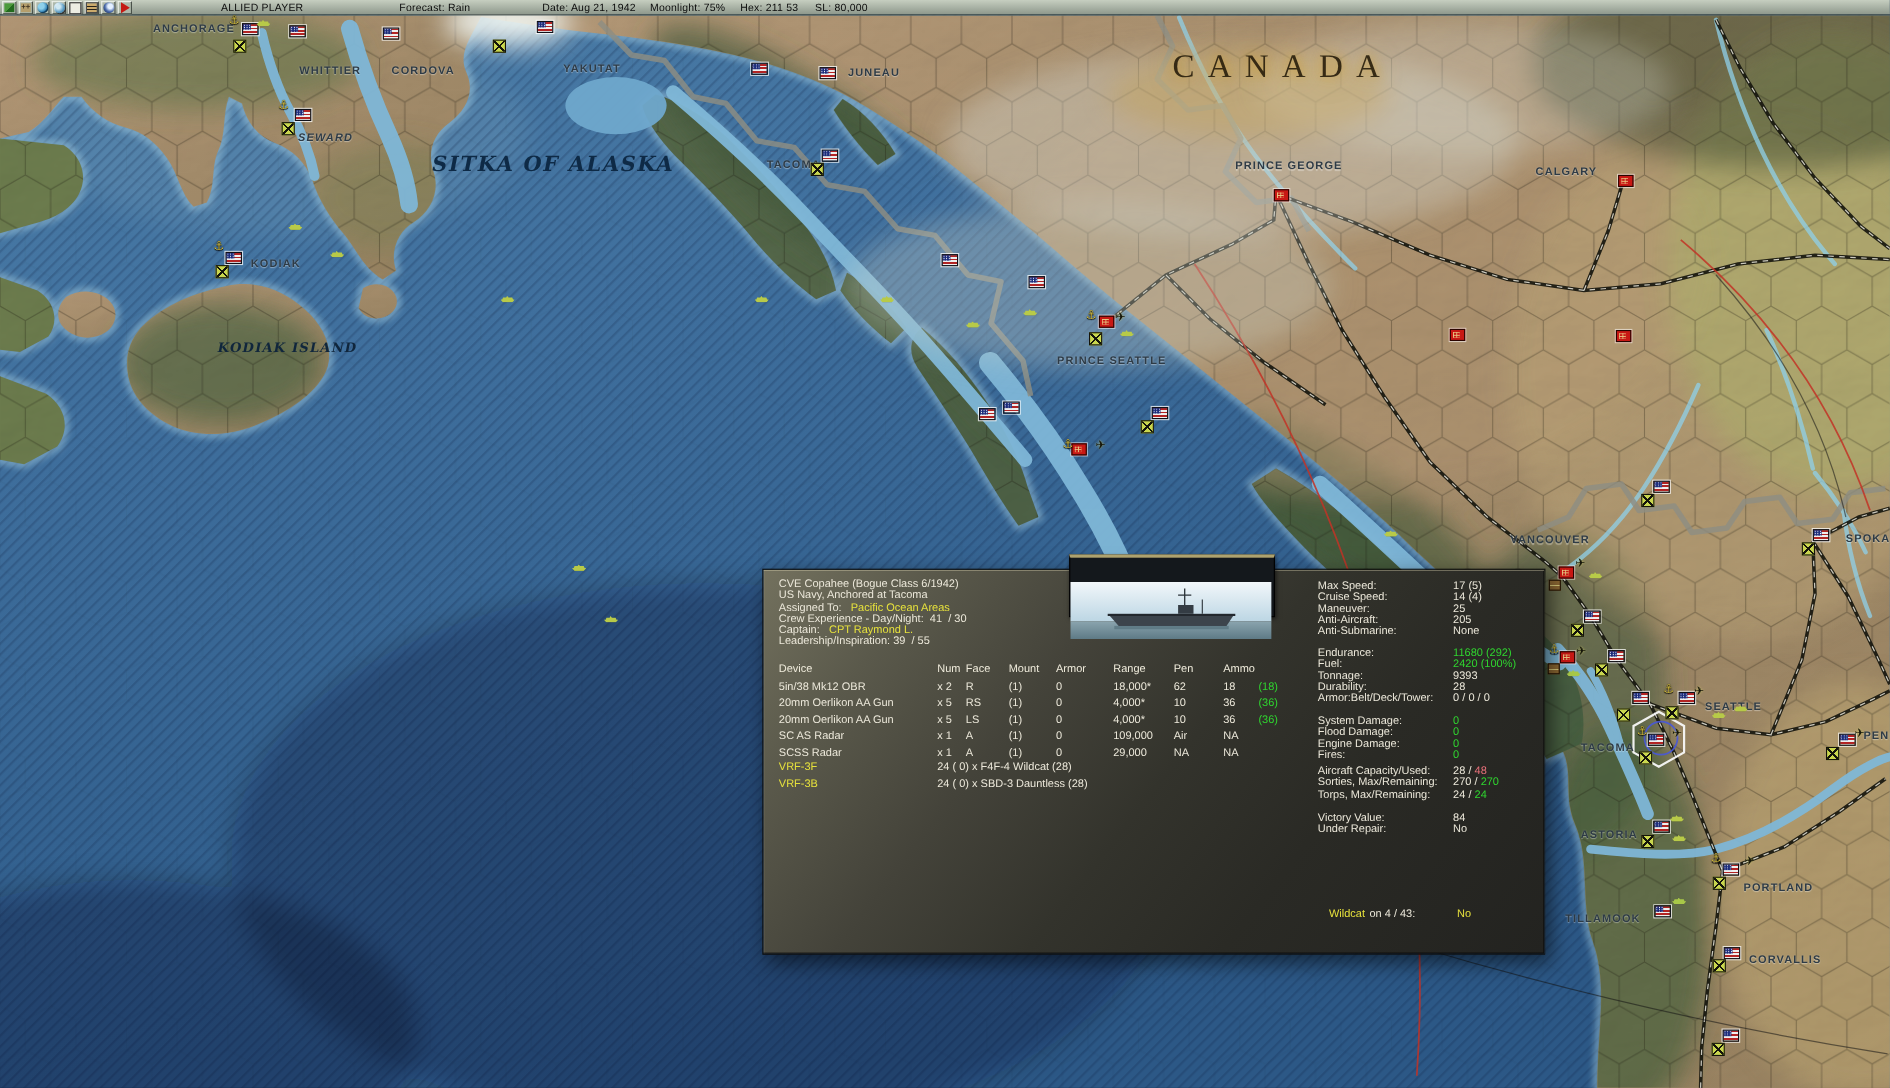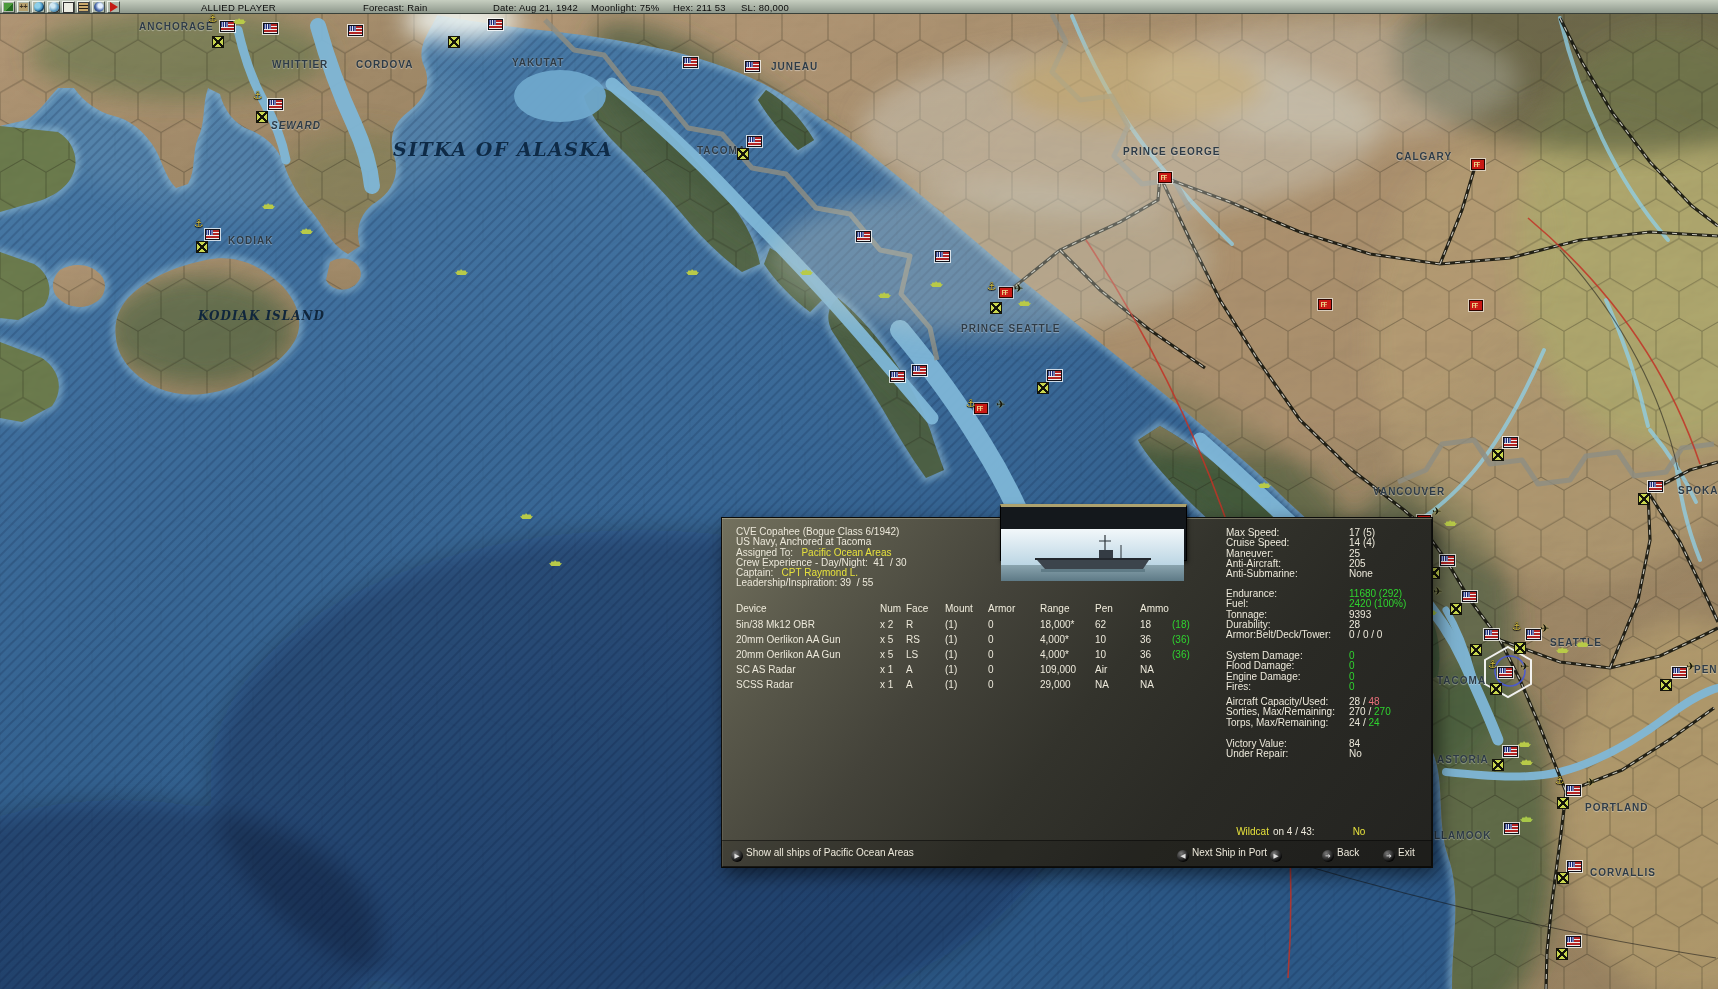--- a/index.html
+++ b/index.html
@@ -58,21 +58,21 @@
   .mk-box{width:11px;height:10px;background:#8a6632;border:1px solid #231303;
     background-image:linear-gradient(0deg,transparent 3px,#d8c87a 3px,#d8c87a 4px,transparent 4px);}
   #selhex{position:absolute;z-index:8;}
 
   
   .dialog{position:absolute;left:693px;top:517px;width:710px;height:349px;z-index:30;
     background:linear-gradient(128deg,#73715e 0%,#5a594b 16%,#44433a 34%,#33332c 52%,#2a2a25 70%,#232320 100%);
     border:1px solid #0c0c0a;
     box-shadow:inset 0 1px 0 rgba(235,225,190,.35),inset 1px 0 0 rgba(235,225,190,.12),
                inset -1px -1px 0 rgba(0,0,0,.6),5px 7px 18px rgba(0,0,0,.55);
-    color:#ece8da;font-size:10px;margin-left:28px;}
+    color:#ece8da;font-size:10px;}
   .dialog *{white-space:pre;}
   .c-w{color:#ece8da;} .c-y{color:#e6e13c;} .c-g{color:#2fd42f;} .c-r{color:#e8707a;}
 
   .hdr{position:absolute;left:14px;top:9px;line-height:10.3px;font-size:10px;}
   .shippanel{position:absolute;left:278px;top:-14px;width:187px;height:57px;background:#14181c;
     border:1px solid #000;border-top:3px solid #aea26e;box-shadow:1px 2px 4px rgba(0,0,0,.6);box-sizing:border-box;}
   .shippanel svg{display:block;}
 
   .devgrid{position:absolute;left:14px;top:84px;display:grid;
     grid-template-columns:144px 26px 39px 43px 52px 55px 45px 32px 60px;
@@ -342,20 +342,21 @@
     <div class="mk mk-ship" style="left: 1556px; top: 647px; pointer-events: auto;"></div>
     <div class="mk mk-ship" style="left: 1576px; top: 641px; pointer-events: auto;"></div>
     <div class="mk mk-ship" style="left: 1518px; top: 741px; pointer-events: auto;"></div>
     <div class="mk mk-ship" style="left: 1520px; top: 759px; pointer-events: auto;"></div>
     <div class="mk mk-eship" style="left: 1424px; top: 609px; pointer-events: auto;"></div>
     <div class="mk mk-eship" style="left: 1520px; top: 816px; pointer-events: auto;"></div>
     <div class="mk mk-box" style="left: 1408px; top: 527px; pointer-events: auto;"></div>
     <div class="mk mk-box" style="left: 1407px; top: 603px; pointer-events: auto;"></div>
   </div>
 <div class="maplayer" style="z-index:9">
+    <div class="rlabel k-country" style="left: 1066px; top: 44px;">CANADA</div>
     <div class="rlabel k-sea" style="left: 393px; top: 138px;">SITKA OF ALASKA</div>
     <div class="rlabel k-sea-small" style="left: 198px; top: 309px;">KODIAK ISLAND</div>
     <div class="clabel" style="left: 139px; top: 21px;">ANCHORAGE</div>
     <div class="clabel" style="left: 272px; top: 59px;">WHITTIER</div>
     <div class="clabel" style="left: 356px; top: 59px;">CORDOVA</div>
     <div class="clabel" style="left: 271px; top: 120px; font-style: italic;">SEWARD</div>
     <div class="clabel" style="left: 228px; top: 235px;">KODIAK</div>
     <div class="clabel" style="left: 512px; top: 57px;">YAKUTAT</div>
     <div class="clabel" style="left: 771px; top: 61px;">JUNEAU</div>
     <div class="clabel" style="left: 697px; top: 145px;">TACOMA</div>
@@ -430,25 +431,20 @@
       <path d="M36 31 L148 31 L142 40 L44 40 Z" fill="#3c444c"></path>
       <rect x="98" y="21" width="14" height="8" fill="#343c44"></rect>
       <line x1="104" y1="6" x2="104" y2="21" stroke="#2a3238" stroke-width="1.2"></line>
       <line x1="98" y1="12" x2="110" y2="12" stroke="#2a3238" stroke-width="1"></line>
       <line x1="120" y1="16" x2="120" y2="29" stroke="#2a3238" stroke-width="1"></line>
       <rect x="40" y="40" width="104" height="3" fill="#4e6a76" opacity=".6"></rect>
     </svg>
   </div>
 
   <div class="devgrid"><span class="hd">Device</span><span class="hd">Num</span><span class="hd">Face</span><span class="hd">Mount</span><span class="hd">Armor</span><span class="hd">Range</span><span class="hd">Pen</span><span class="hd" style="grid-column: 8 / span 2;">Ammo</span><span class="c-w">5in/38 Mk12 OBR</span><span class="c-w">x 2</span><span class="c-w">R</span><span class="c-w">(1)</span><span class="c-w">0</span><span class="c-w">18,000*</span><span class="c-w">62</span><span class="c-w">18</span><span class="c-g">(18)</span><span class="c-w">20mm Oerlikon AA Gun</span><span class="c-w">x 5</span><span class="c-w">RS</span><span class="c-w">(1)</span><span class="c-w">0</span><span class="c-w">4,000*</span><span class="c-w">10</span><span class="c-w">36</span><span class="c-g">(36)</span><span class="c-w">20mm Oerlikon AA Gun</span><span class="c-w">x 5</span><span class="c-w">LS</span><span class="c-w">(1)</span><span class="c-w">0</span><span class="c-w">4,000*</span><span class="c-w">10</span><span class="c-w">36</span><span class="c-g">(36)</span><span class="c-w">SC AS Radar</span><span class="c-w">x 1</span><span class="c-w">A</span><span class="c-w">(1)</span><span class="c-w">0</span><span class="c-w">109,000</span><span class="c-w">Air</span><span class="c-w">NA</span><span class="c-g"></span><span class="c-w">SCSS Radar</span><span class="c-w">x 1</span><span class="c-w">A</span><span class="c-w">(1)</span><span class="c-w">0</span><span class="c-w">29,000</span><span class="c-w">NA</span><span class="c-w">NA</span><span class="c-g"></span></div>
+  <div class="sqgrid"><span class="c-y">VRF-3F</span><span class="c-w">24 ( 0) x F4F-4 Wildcat (28)</span><span class="c-y">VRF-3B</span><span class="c-w">24 ( 0) x SBD-3 Dauntless (28)</span></div>
   <div class="stats"><div class="sgroup" style="top: 10px;"><div class="srow"><span class="slbl c-w">Max Speed:</span><span class="sval"><span class="c-w">17 (5)</span></span></div><div class="srow"><span class="slbl c-w">Cruise Speed:</span><span class="sval"><span class="c-w">14 (4)</span></span></div><div class="srow"><span class="slbl c-w">Maneuver:</span><span class="sval"><span class="c-w">25</span></span></div><div class="srow"><span class="slbl c-w">Anti-Aircraft:</span><span class="sval"><span class="c-w">205</span></span></div><div class="srow"><span class="slbl c-w">Anti-Submarine:</span><span class="sval"><span class="c-w">None</span></span></div></div><div class="sgroup" style="top: 71px;"><div class="srow"><span class="slbl c-w">Endurance:</span><span class="sval"><span class="c-g">11680 (292)</span></span></div><div class="srow"><span class="slbl c-w">Fuel:</span><span class="sval"><span class="c-g">2420 (100%)</span></span></div><div class="srow"><span class="slbl c-w">Tonnage:</span><span class="sval"><span class="c-w">9393</span></span></div><div class="srow"><span class="slbl c-w">Durability:</span><span class="sval"><span class="c-w">28</span></span></div><div class="srow"><span class="slbl c-w">Armor:Belt/Deck/Tower:</span><span class="sval"><span class="c-w">0 / 0 / 0</span></span></div></div><div class="sgroup" style="top: 133px;"><div class="srow"><span class="slbl c-w">System Damage:</span><span class="sval"><span class="c-g">0</span></span></div><div class="srow"><span class="slbl c-w">Flood Damage:</span><span class="sval"><span class="c-g">0</span></span></div><div class="srow"><span class="slbl c-w">Engine Damage:</span><span class="sval"><span class="c-g">0</span></span></div><div class="srow"><span class="slbl c-w">Fires:</span><span class="sval"><span class="c-g">0</span></span></div></div><div class="sgroup" style="top: 179px;"><div class="srow"><span class="slbl c-w">Aircraft Capacity/Used:</span><span class="sval"><span class="c-w">28 / </span><span class="c-r">48</span></span></div><div class="srow"><span class="slbl c-w">Sorties, Max/Remaining:</span><span class="sval"><span class="c-w">270 / </span><span class="c-g">270</span></span></div><div class="srow"><span class="slbl c-w">Torps, Max/Remaining:</span><span class="sval"><span class="c-w">24 / </span><span class="c-g">24</span></span></div></div><div class="sgroup" style="top: 221px;"><div class="srow"><span class="slbl c-w">Victory Value:</span><span class="sval"><span class="c-w">84</span></span></div><div class="srow"><span class="slbl c-w">Under Repair:</span><span class="sval"><span class="c-w">No</span></span></div></div></div>
 
   <div class="upgrade">
     <span class="c-y">Wildcat</span><span class="c-w upg-rest">on 4 / 43:</span><span class="c-y upg-val">No</span>
   </div>
 
-  <div class="footer">
-    <span class="fitem" style="left:6px"><span class="fbtn-ic">▶</span><span>Show all ships of Pacific Ocean Areas</span></span>
-    <span class="fitem" style="left:452px"><span class="fbtn-ic">◀</span><span>Next Ship in Port</span><span class="fbtn-ic">▶</span></span>
-    <span class="fitem" style="left:597px"><span class="fbtn-ic">➔</span><span>Back</span></span>
-    <span class="fitem" style="left:658px"><span class="fbtn-ic">➔</span><span>Exit</span></span>
-  </div>
 </div>
 
 </body></html>

